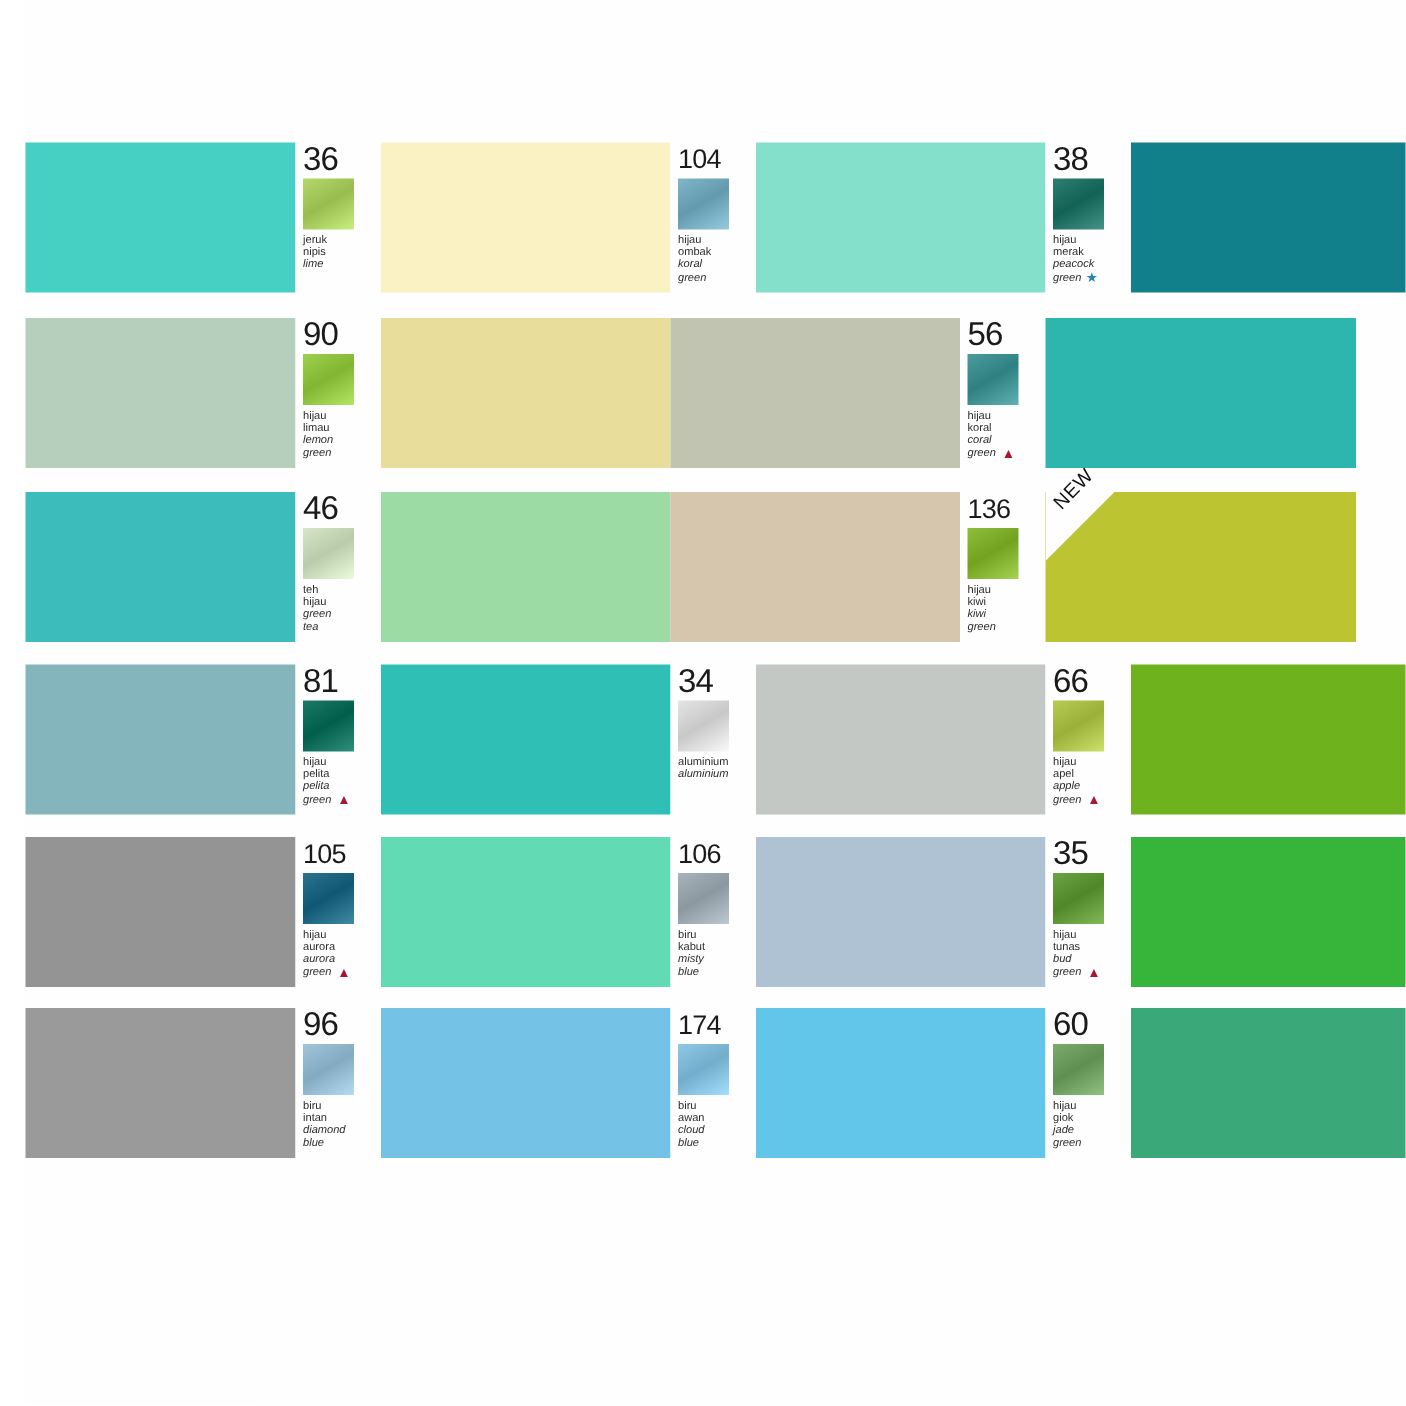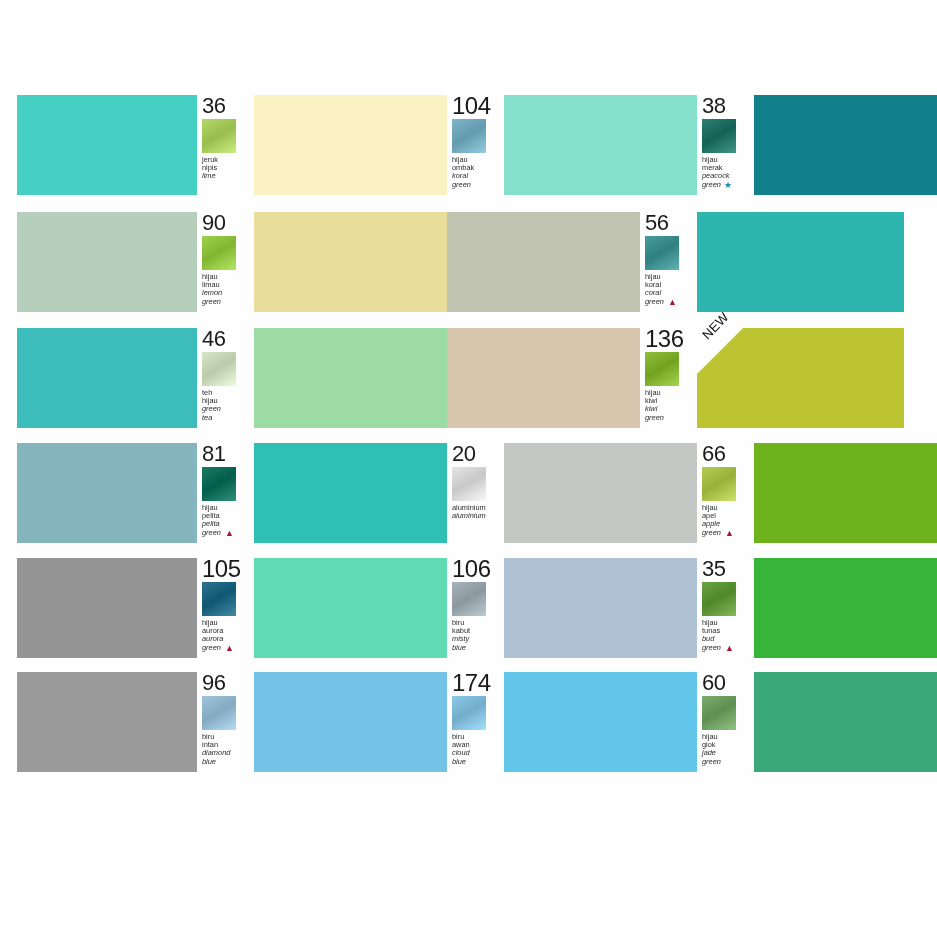--- a/index.html
+++ b/index.html
@@ -11,21 +11,21 @@
   .row{position:absolute;left:0;width:937px;height:100px;display:flex;align-items:stretch;}
 
   .swatch{position:relative;flex:0 0 auto;height:100%;}
 
   .label{position:relative;flex:0 0 auto;width:57px;height:100%;
          background:#fefefe;padding-left:5px;box-sizing:border-box;
          display:flex;flex-direction:column;align-items:flex-start;}
 
   .num{font-size:22px;line-height:20px;color:#1a1a1a;font-weight:400;
        letter-spacing:-0.5px;margin-top:1px;}
-  .num.small{font-size:24px;}
+  .num.small{font-size:18px;}
 
   .thumb{width:34px;height:34px;margin-top:3px;background:#cfcfcf;
          background-size:cover;display:block;border:0;}
 
   .names{margin-top:3px;width:54px;}
   .nm{font-size:7.4px;line-height:8.2px;color:#2b2b2b;display:block;
       white-space:nowrap;}
   .nm.en{font-style:italic;}
 
   .star{display:inline-block;color:#1f86b8;font-size:9px;line-height:8px;
@@ -147,21 +147,21 @@
         <div class="thumb" style="background:linear-gradient(150deg,#1b7a66 0%,#005e4a 48%,#31907c 100%);"></div>
         <div class="names">
           <span class="nm id">hijau</span>
           <span class="nm id">pelita</span>
           <span class="nm en">pelita</span>
           <span class="nm en">green<span class="tri">▲</span></span>
         </div>
       </div>
       <div class="swatch" style="width: 193px; background: rgb(47, 191, 181);"></div>
       <div class="label">
-        <div class="num">20</div>
+        <div class="num">34</div>
         <div class="thumb" style="background:linear-gradient(150deg,#e4e4e4 0%,#c8c8c8 48%,#fafafa 100%);"></div>
         <div class="names">
           <span class="nm id">aluminium</span>
           <span class="nm en">aluminium</span>
         </div>
       </div>
       <div class="swatch" style="width: 193px; background: rgb(195, 200, 197);"></div>
       <div class="label">
         <div class="num">66</div>
         <div class="thumb" style="background:linear-gradient(150deg,#b6cc55 0%,#9ab039 48%,#cce26b 100%);"></div>

